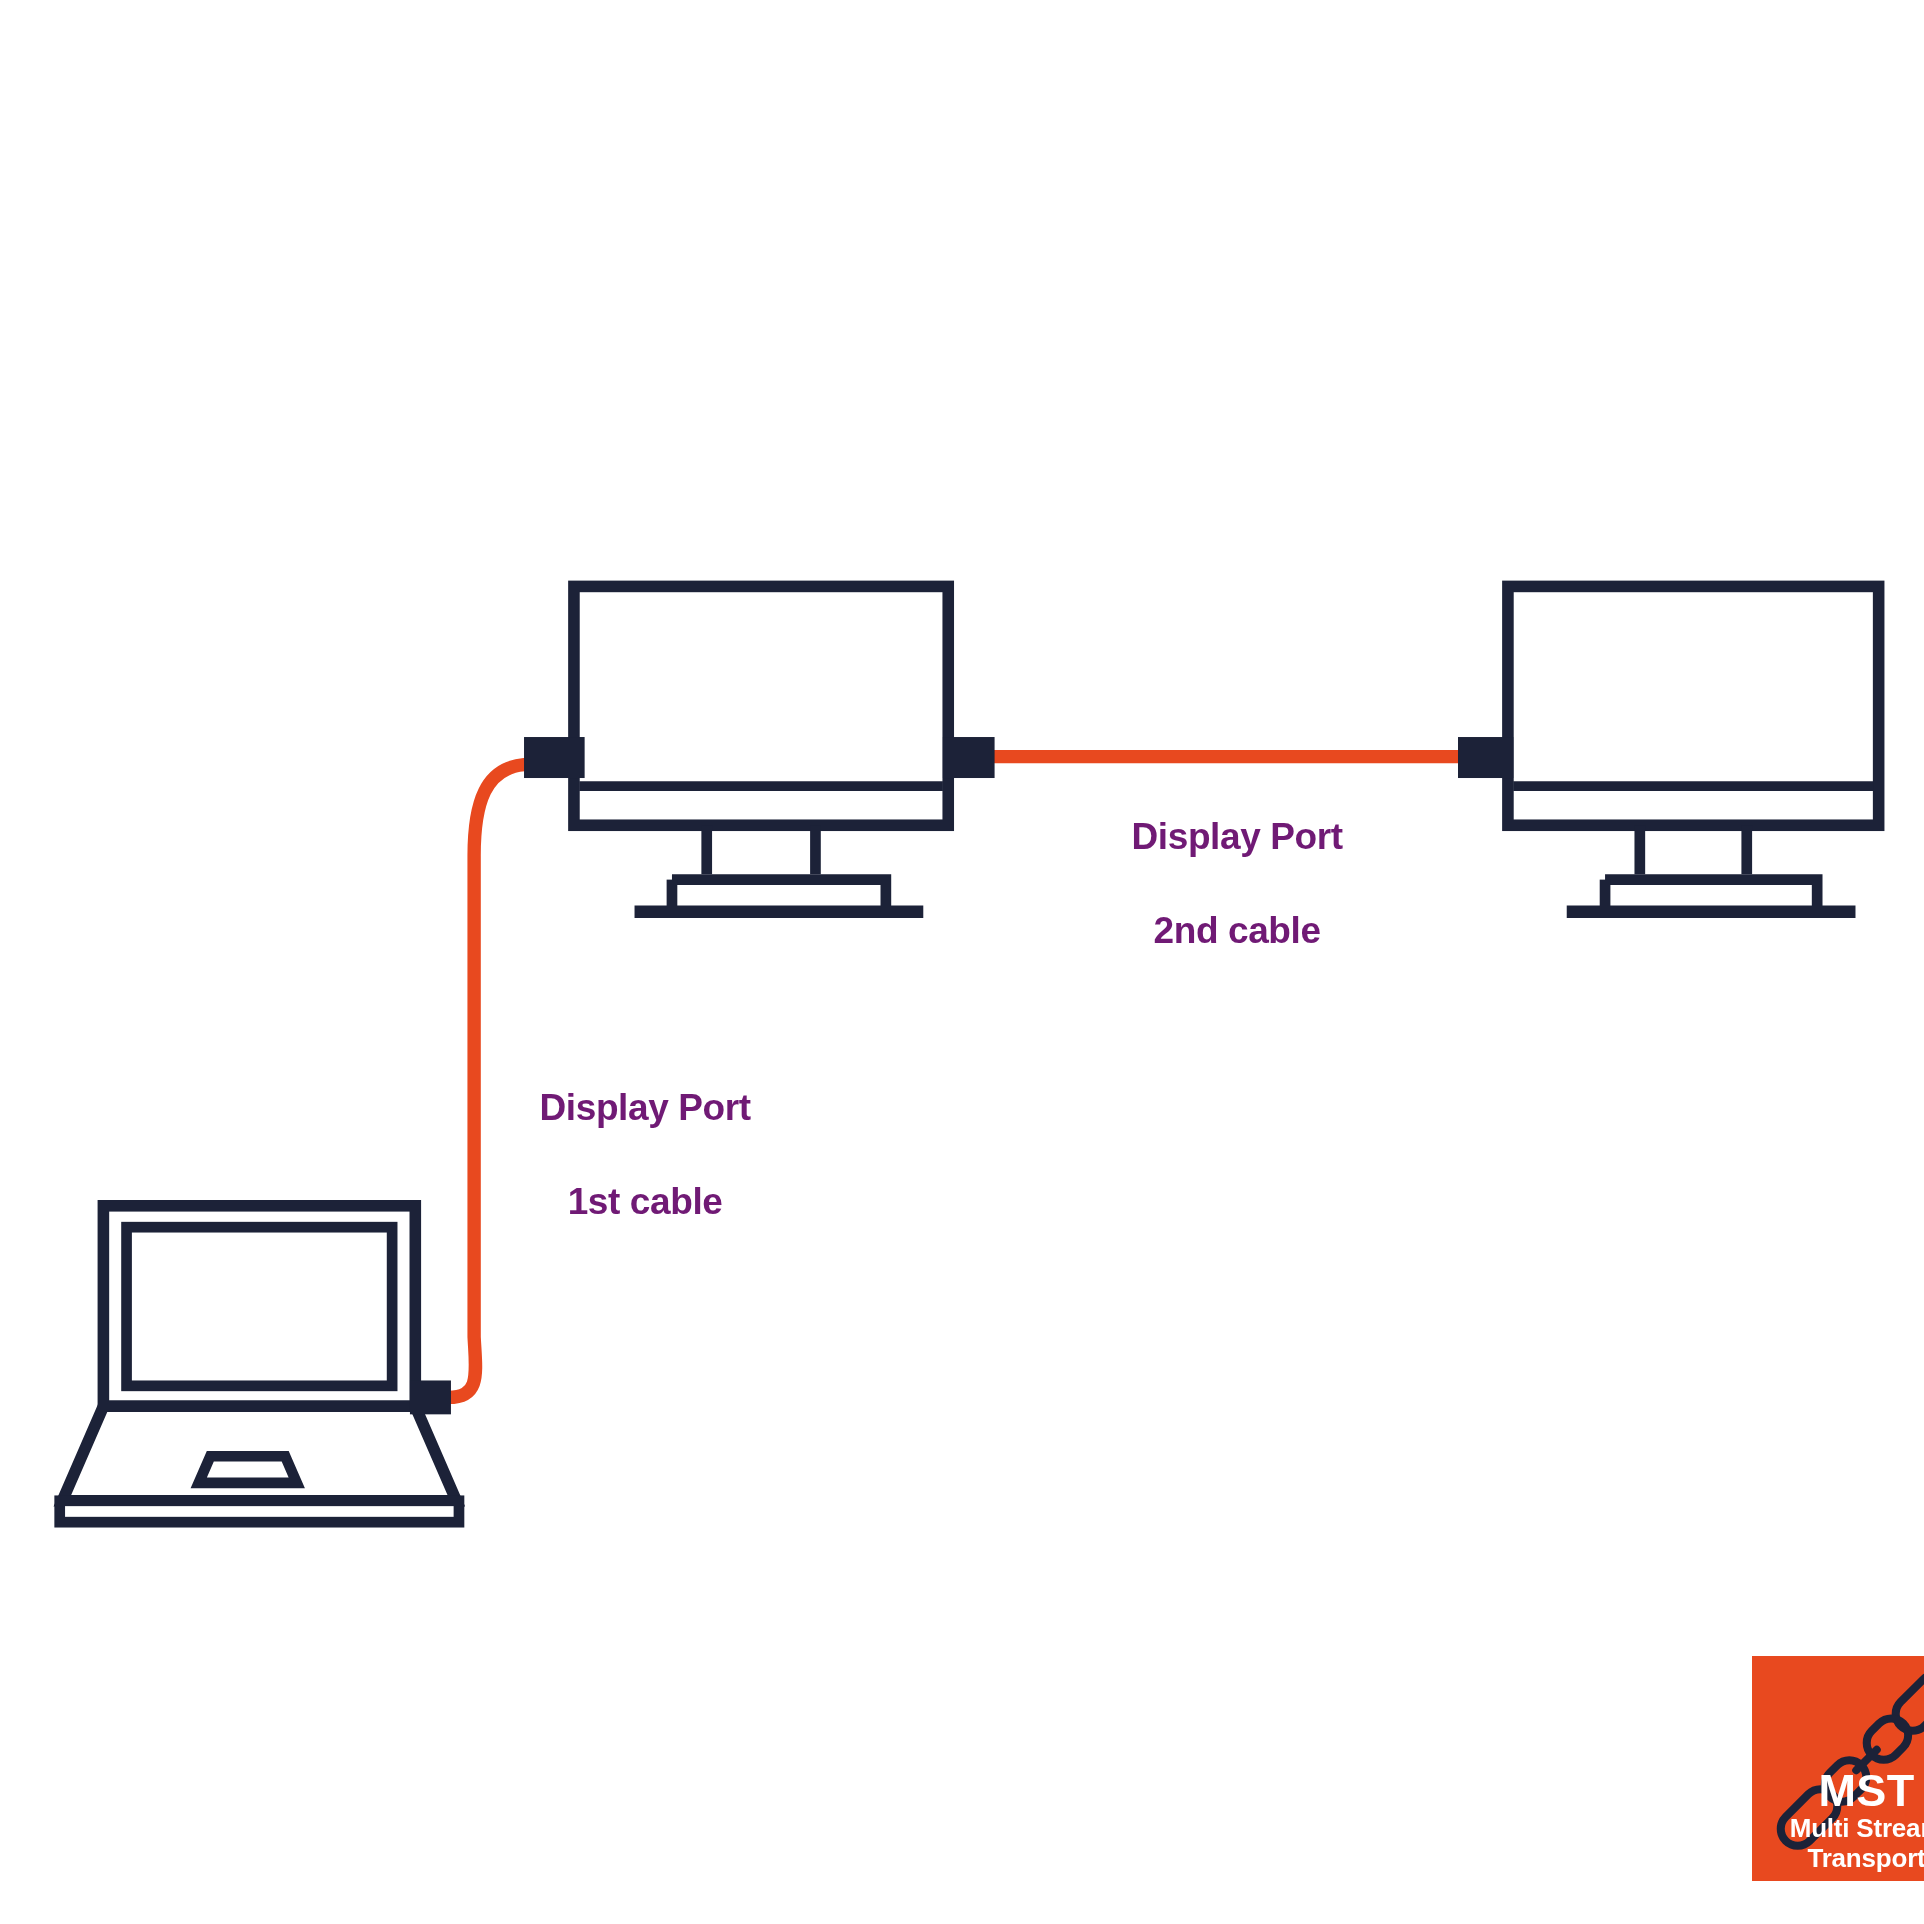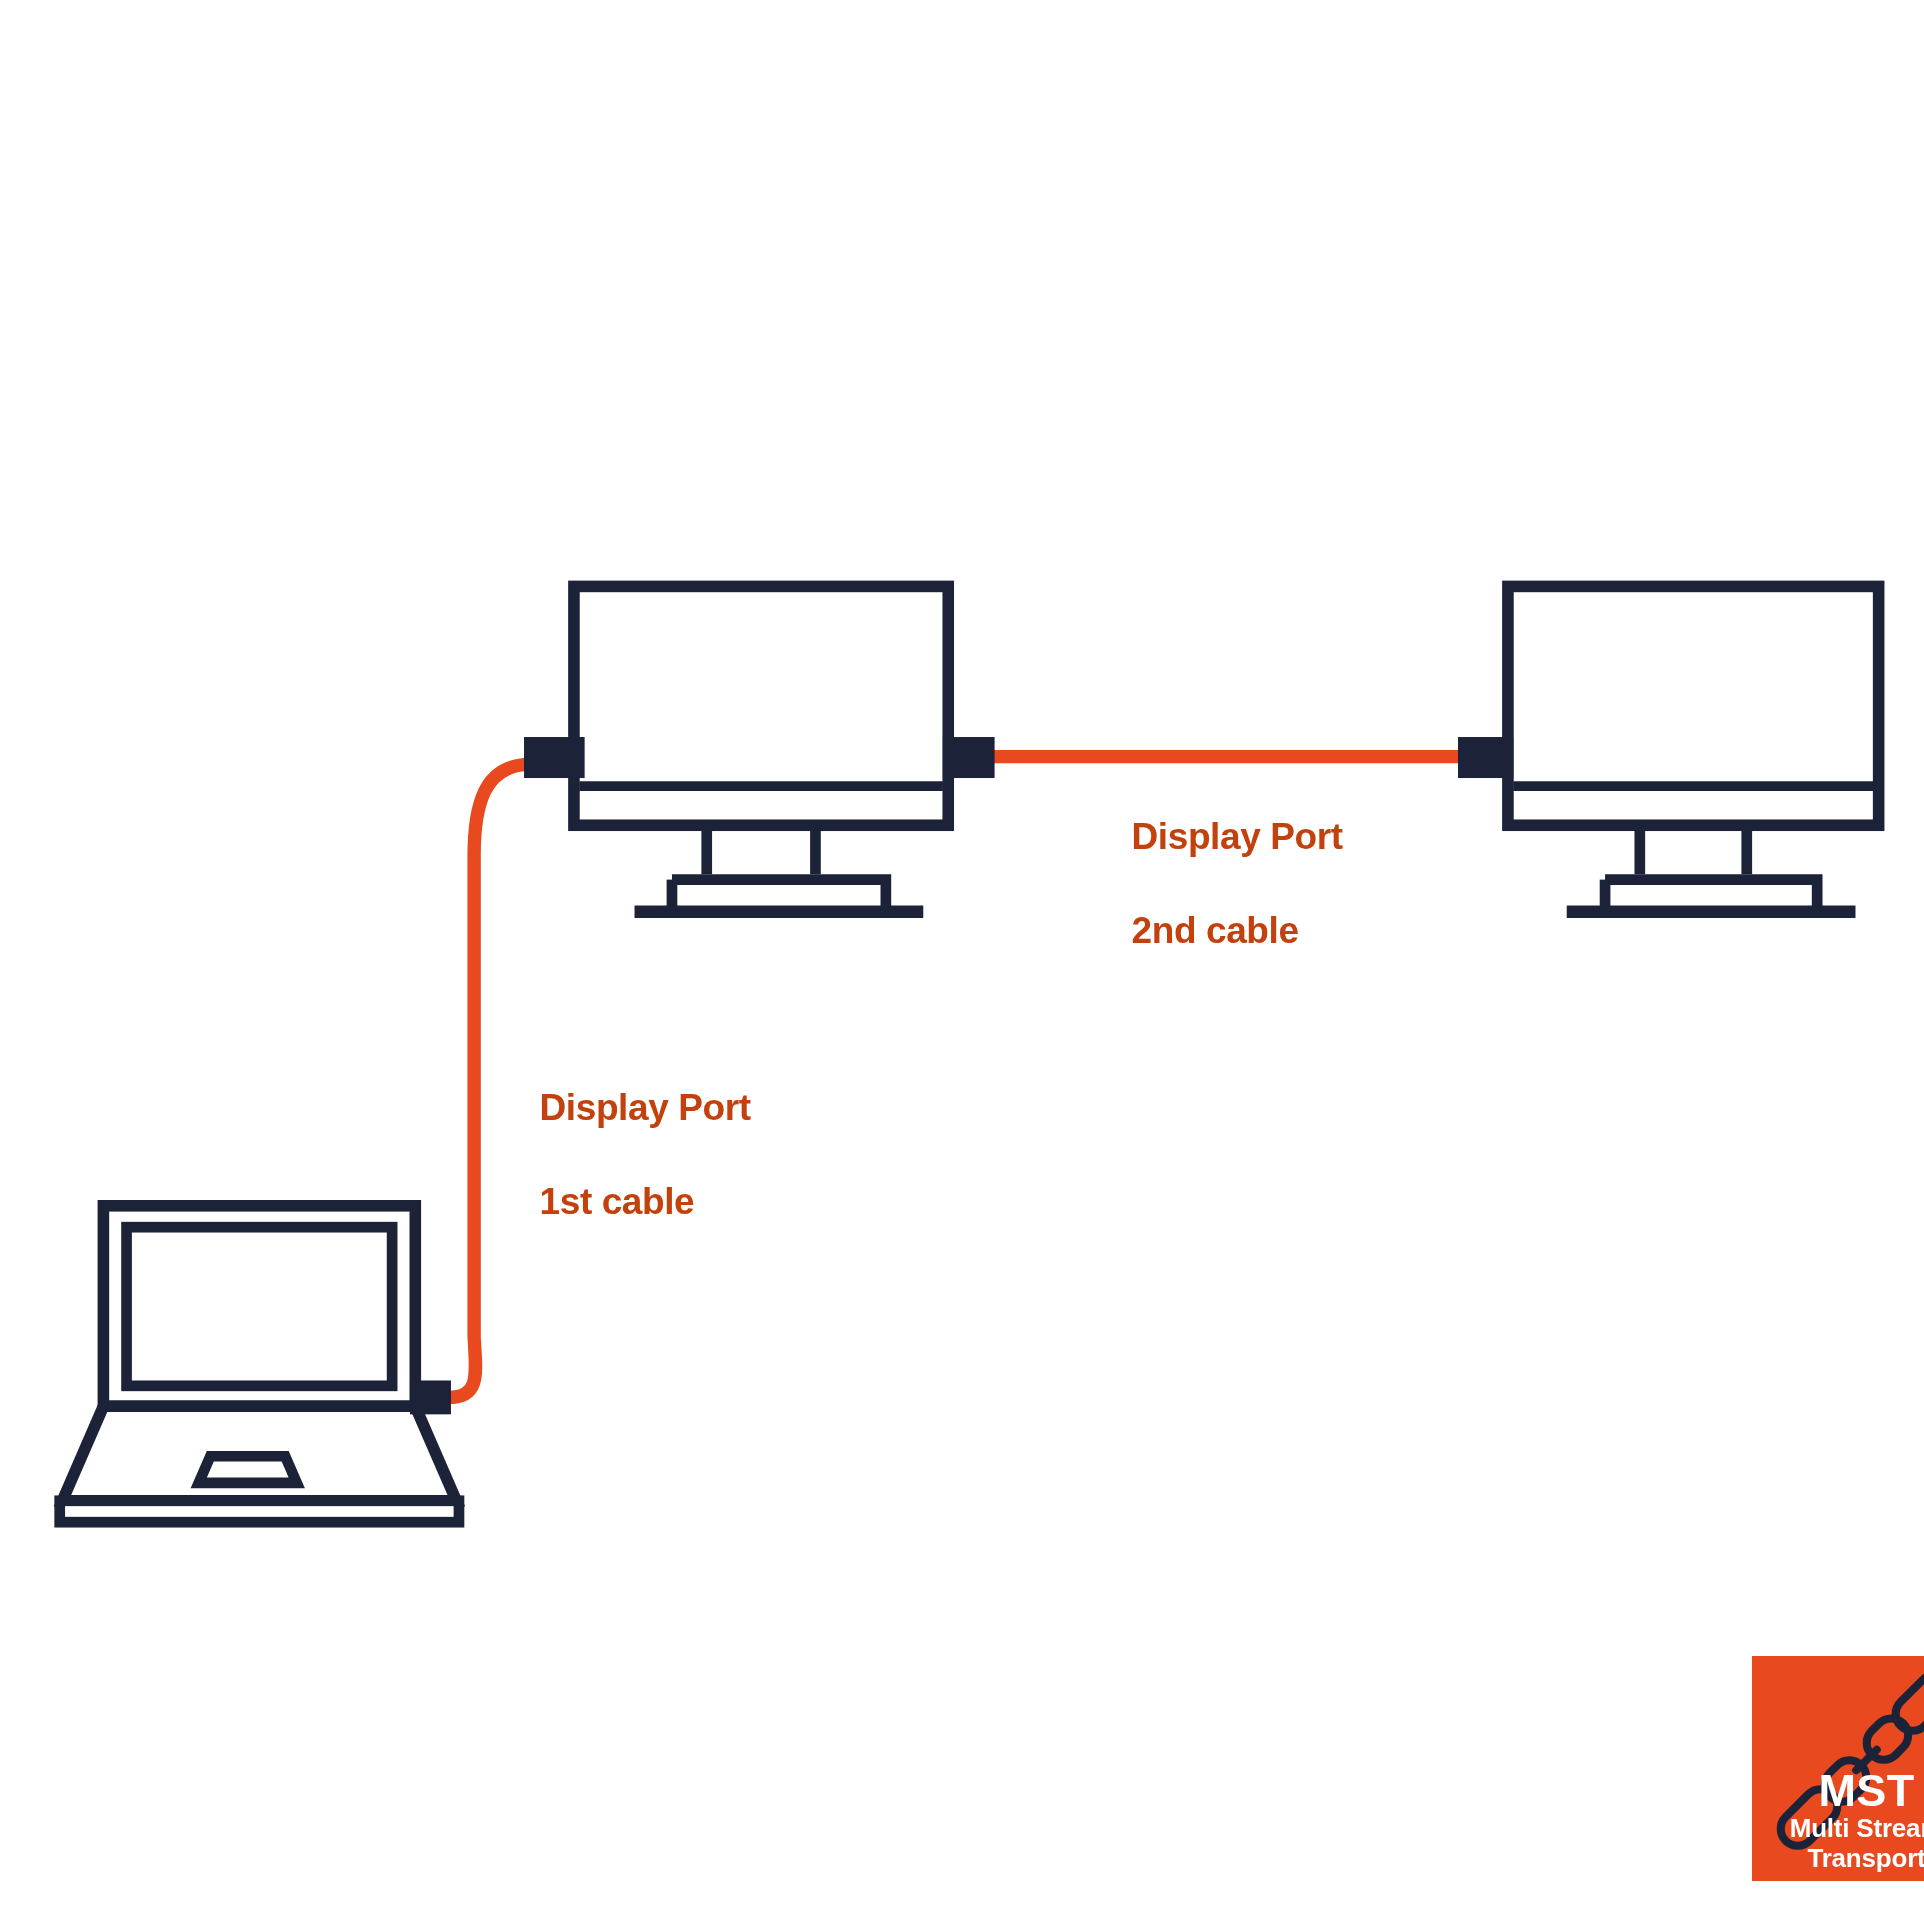--- a/index.html
+++ b/index.html
@@ -27,23 +27,24 @@
     width: 1925px;
     height: 1925px;
     display: block;
   }
   .cable-label {
     position: absolute;
     font-family: "Liberation Sans", sans-serif;
     font-weight: bold;
     font-size: 37px;
     line-height: 1.27;
-    color: #c2410c;
+    color: #701a75;
     letter-spacing: -0.4px;
     white-space: pre;
+    text-align: center;
   }
   #label-cable1 { left: 500px; top: 1038px; }
   #label-cable2 { left: 1092px; top: 767px; }
 
   #mst-badge {
     position: absolute;
     left: 1752px;
     top: 1656px;
     width: 229px;
     height: 225px;

